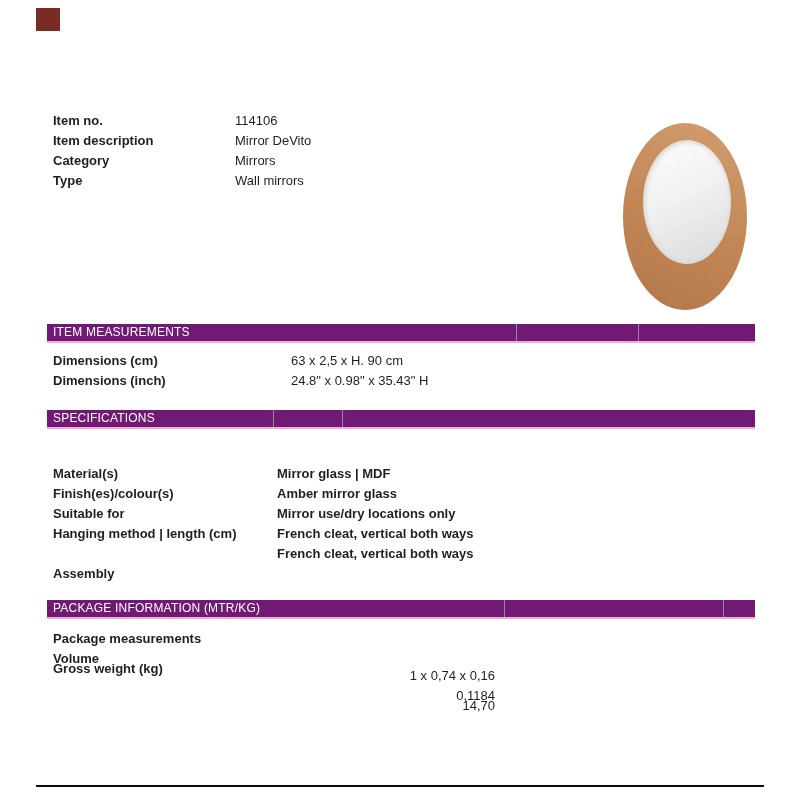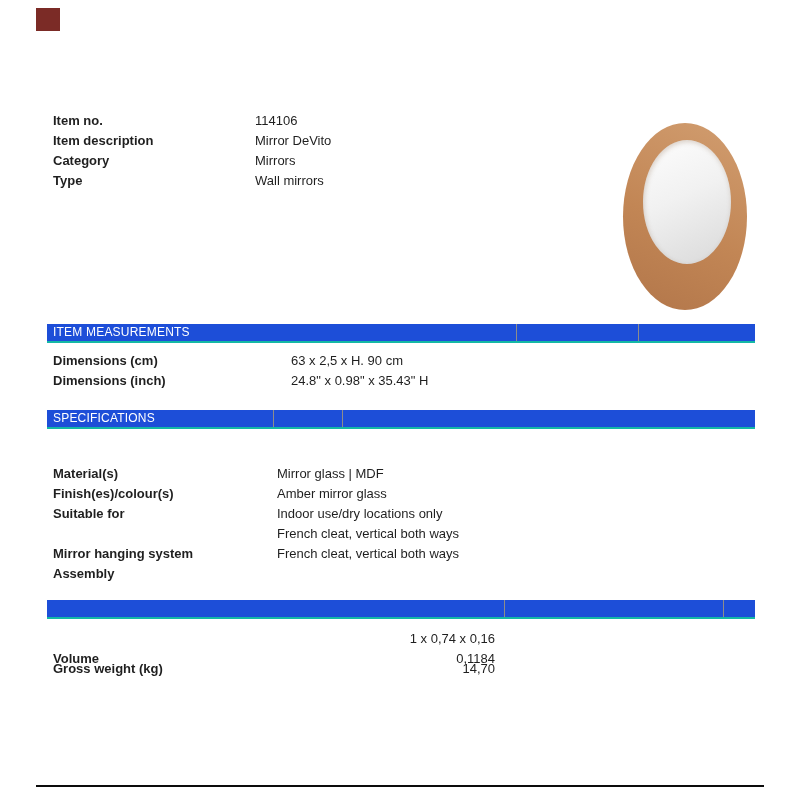--- a/index.html
+++ b/index.html
@@ -10,29 +10,29 @@
   .abs { position:absolute; }
 
   
   .logo { left:36px; top:8px; width:24px; height:23px; background:#7b2b26; }
 
   
   .kv { position:absolute; left:53px; width:702px; height:20px; line-height:20px; font-size:13px;padding-left:36px; }
   .kv .lbl { position:absolute; left:0; top:0; font-weight:bold; white-space:nowrap; }
   .kv .val { position:absolute; top:0; white-space:nowrap; }
 
-  .val-info { left:202px; }
+  .val-info { left:182px; }
   .val-meas { left:238px;text-align:center; }
-  .val-spec { left:224px; }
-  .val-pkg  { left:190px; width:252px; text-align:right; }
+  .val-spec { left:224px;font-weight:bold; }
+  .val-pkg  { left:190px; width:252px; text-align:right;margin-top:37px; }
 
   
   .bar {
     position:absolute; left:47px; width:708px; height:17px;
-    background:#1d4ed8; border-bottom:2px solid #14b8a6;
+    background:#701a75; border-bottom:2px solid #f9a8d4;
   }
   .bar-title {
     position:absolute; left:6px; top:0; height:17px; line-height:17px;
     color:#ffffff; font-size:12px; letter-spacing:0.2px; white-space:nowrap;
   }
   .bar-sep { position:absolute; top:0; width:1px; height:17px; background:#8d8d8a; }
 
   
   .photo { left:623px; top:123px; width:124px; height:187px; }
   .mirror-frame {
@@ -100,38 +100,40 @@
 <div class="kv" style="top:464px">
   <span class="lbl">Material(s)</span>
   <span class="val val-spec">Mirror glass | MDF</span>
 </div>
 <div class="kv" style="top:484px">
   <span class="lbl">Finish(es)/colour(s)</span>
   <span class="val val-spec">Amber mirror glass</span>
 </div>
 <div class="kv" style="top:504px">
   <span class="lbl">Suitable for</span>
-  <span class="val val-spec">Indoor use/dry locations only</span>
+  <span class="val val-spec">Mirror use/dry locations only</span>
 </div>
 <div class="kv" style="top:524px">
+  <span class="lbl">Hanging method | length (cm)</span>
   <span class="val val-spec">French cleat, vertical both ways</span>
 </div>
 <div class="kv" style="top:544px">
-  <span class="lbl">Mirror hanging system</span>
   <span class="val val-spec">French cleat, vertical both ways</span>
 </div>
 <div class="kv" style="top:564px">
   <span class="lbl">Assembly</span>
 </div>
 
 <div class="bar" style="top:600px">
+  <span class="bar-title">PACKAGE INFORMATION (MTR/KG)</span>
   <span class="bar-sep" style="left:457px"></span>
   <span class="bar-sep" style="left:676px"></span>
 </div>
 <div class="kv" style="top:629px">
+  <span class="lbl">Package measurements</span>
   <span class="val val-pkg">1 x 0,74 x 0,16</span>
 </div>
 <div class="kv" style="top:649px">
   <span class="lbl">Volume</span>
   <span class="val val-pkg">0,1184</span>
 </div>
 <div class="kv" style="top:659px">
   <span class="lbl">Gross weight (kg)</span>
   <span class="val val-pkg">14,70</span>
 </div>

